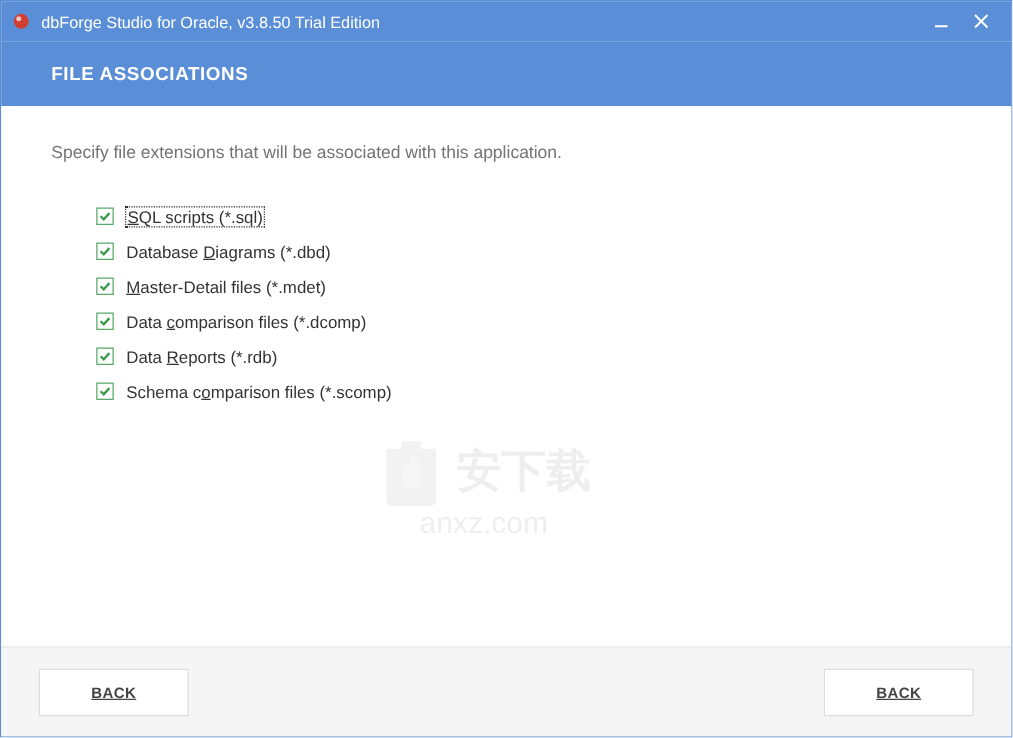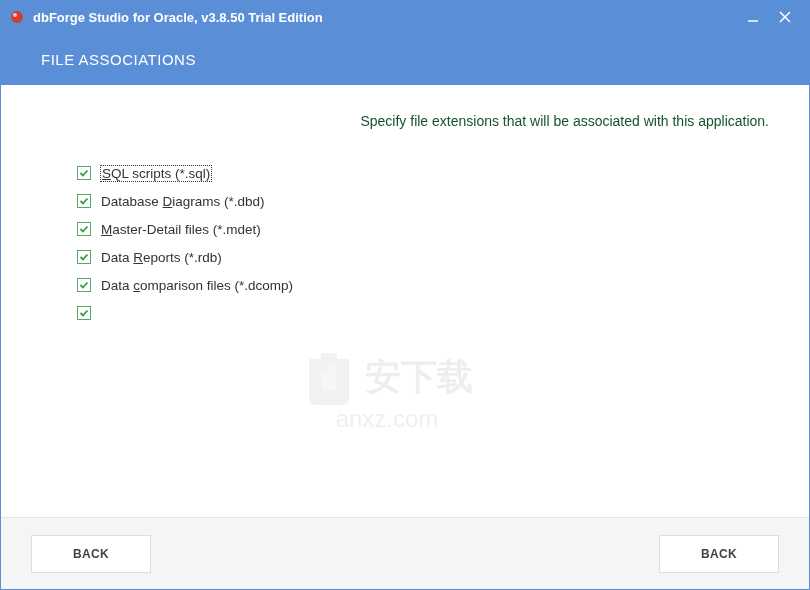--- a/index.html
+++ b/index.html
@@ -32,21 +32,20 @@
     }
     .titlebar-icon {
       width: 16px;
       height: 16px;
       margin-right: 8px;
       display: inline-block;
     }
     .titlebar-title {
       font-size: 13px;
       flex: 1;
-      font-weight: bold;
     }
     .titlebar-controls {
       display: flex;
       gap: 16px;
       align-items: center;
       padding-right: 8px;
     }
     .titlebar-btn {
       width: 16px;
       height: 16px;
@@ -58,33 +57,32 @@
     .header-band {
       background: #5a8fd8;
       color: #fff;
       height: 52px;
       display: flex;
       align-items: center;
       padding-left: 40px;
     }
     .header-title {
       font-size: 15px;
-      font-weight: normal;
+      font-weight: bold;
       letter-spacing: 0.5px;
     }
     .content {
       flex: 1;
       padding: 28px 40px 20px 40px;
       background: #fff;
       position: relative;
     }
     .description {
-      color: #14532d;
+      color: #737373;
       font-size: 14px;
-      text-align: right;
     }
     .checkbox-list {
       margin-top: 30px;
       margin-left: 36px;
     }
     .checkbox-item {
       display: flex;
       align-items: center;
       height: 28px;
       font-size: 13.5px;
@@ -130,20 +128,21 @@
     .btn {
       min-width: 120px;
       height: 38px;
       background: #fff;
       border: 1px solid #ddd;
       font-size: 12px;
       font-weight: bold;
       color: #444;
       cursor: pointer;
       letter-spacing: 0.3px;
+      text-decoration: underline;
     }
     .watermark {
       position: absolute;
       top: 260px;
       left: 300px;
       opacity: 0.1;
       pointer-events: none;
       display: flex;
       flex-direction: column;
       align-items: center;
@@ -224,36 +223,37 @@
             </svg>
           </span>
           <span class="checkbox-label"><span class="underline">M</span>aster-Detail files (*.mdet)</span>
         </div>
         <div class="checkbox-item">
           <span class="checkbox checked">
             <svg width="10" height="10" viewBox="0 0 10 10">
               <polyline points="1.5,5 4,7.5 8.5,2.5" fill="none" stroke="#3a9a4a" stroke-width="1.8"></polyline>
             </svg>
           </span>
+          <span class="checkbox-label">Data <span class="underline">c</span>omparison files (*.dcomp)</span>
+        </div>
+        <div class="checkbox-item">
+          <span class="checkbox checked">
+            <svg width="10" height="10" viewBox="0 0 10 10">
+              <polyline points="1.5,5 4,7.5 8.5,2.5" fill="none" stroke="#3a9a4a" stroke-width="1.8"></polyline>
+            </svg>
+          </span>
           <span class="checkbox-label">Data <span class="underline">R</span>eports (*.rdb)</span>
         </div>
         <div class="checkbox-item">
           <span class="checkbox checked">
             <svg width="10" height="10" viewBox="0 0 10 10">
               <polyline points="1.5,5 4,7.5 8.5,2.5" fill="none" stroke="#3a9a4a" stroke-width="1.8"></polyline>
             </svg>
           </span>
-          <span class="checkbox-label">Data <span class="underline">c</span>omparison files (*.dcomp)</span>
-        </div>
-        <div class="checkbox-item">
-          <span class="checkbox checked">
-            <svg width="10" height="10" viewBox="0 0 10 10">
-              <polyline points="1.5,5 4,7.5 8.5,2.5" fill="none" stroke="#3a9a4a" stroke-width="1.8"></polyline>
-            </svg>
-          </span>
+          <span class="checkbox-label">Schema c<span class="underline">o</span>mparison files (*.scomp)</span>
         </div>
       </div>
 
     <div class="watermark">
       <div class="watermark-icon">
         <svg width="56" height="64" viewBox="0 0 56 64">
           <path d="M 20 8 L 36 8 L 36 14 L 20 14 Z" fill="#888"></path>
           <path d="M 8 14 Q 8 14 8 18 L 8 54 Q 8 60 14 60 L 42 60 Q 48 60 48 54 L 48 18 Q 48 14 48 14 Z" fill="#888"></path>
           <path d="M 22 28 L 22 44 L 34 44 L 34 28 Z M 28 26 L 28 22 Q 28 20 30 20 Q 32 20 32 22 L 32 26" fill="#aaa" stroke="#aaa" stroke-width="2"></path>
         </svg>

